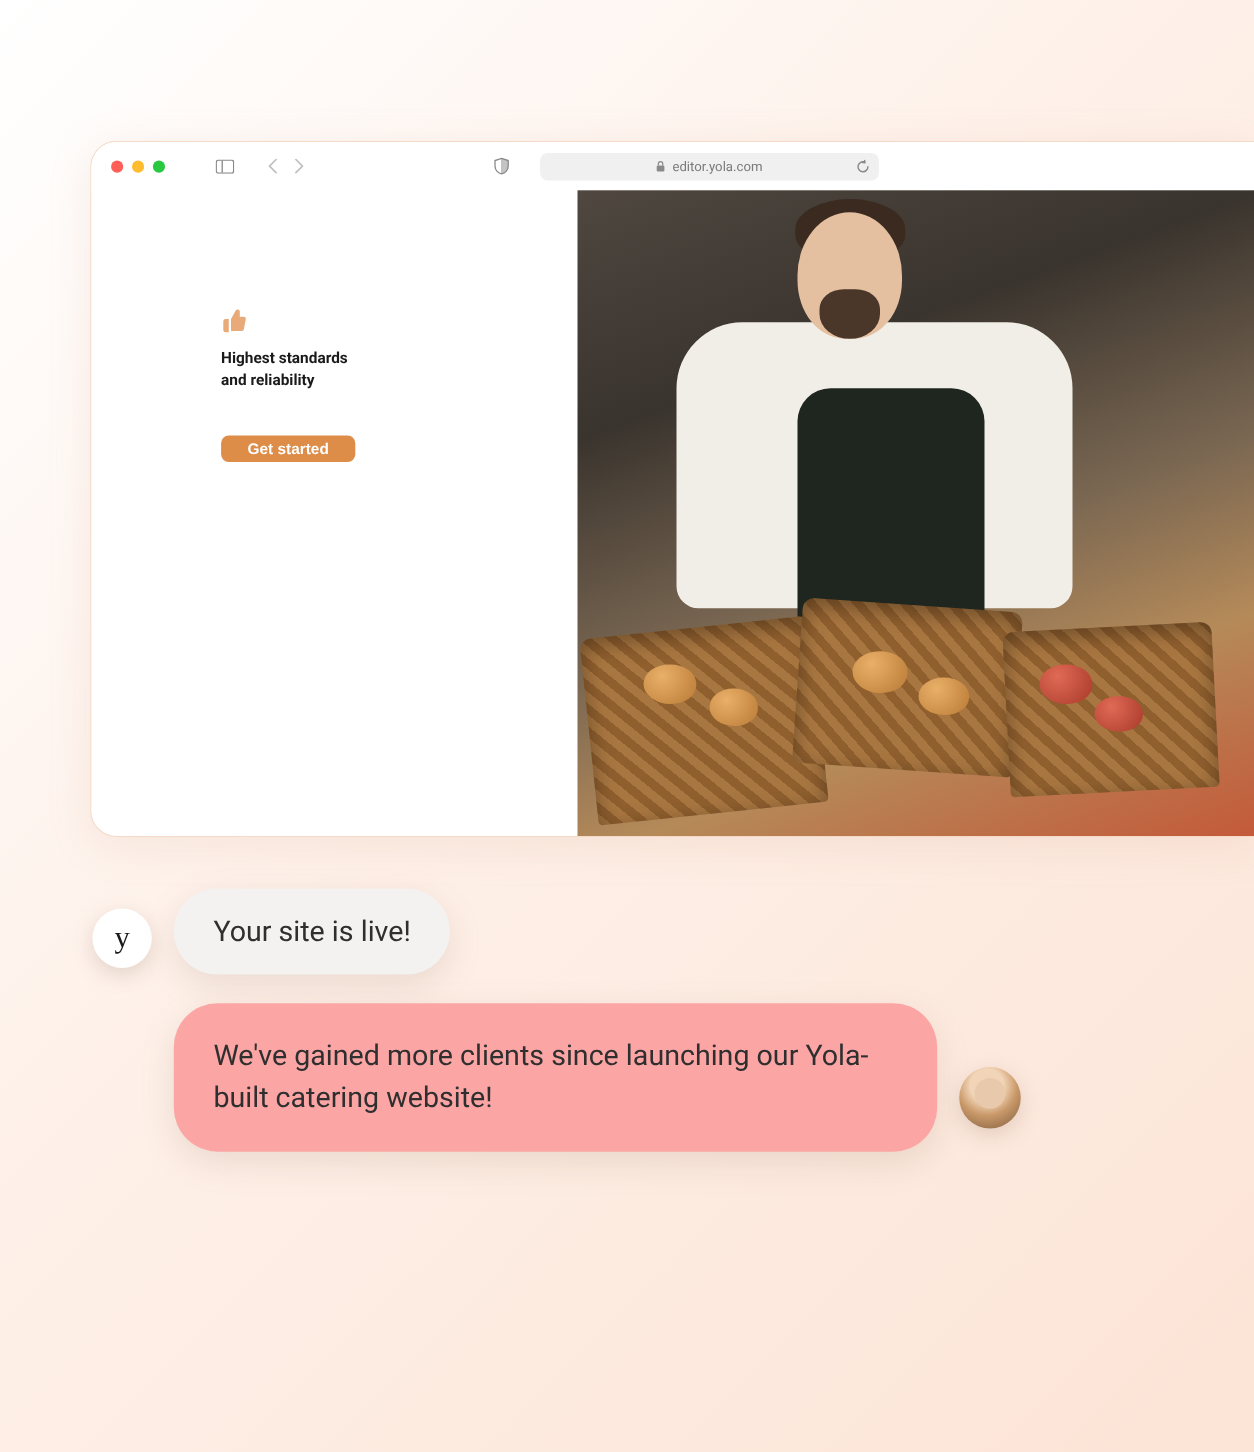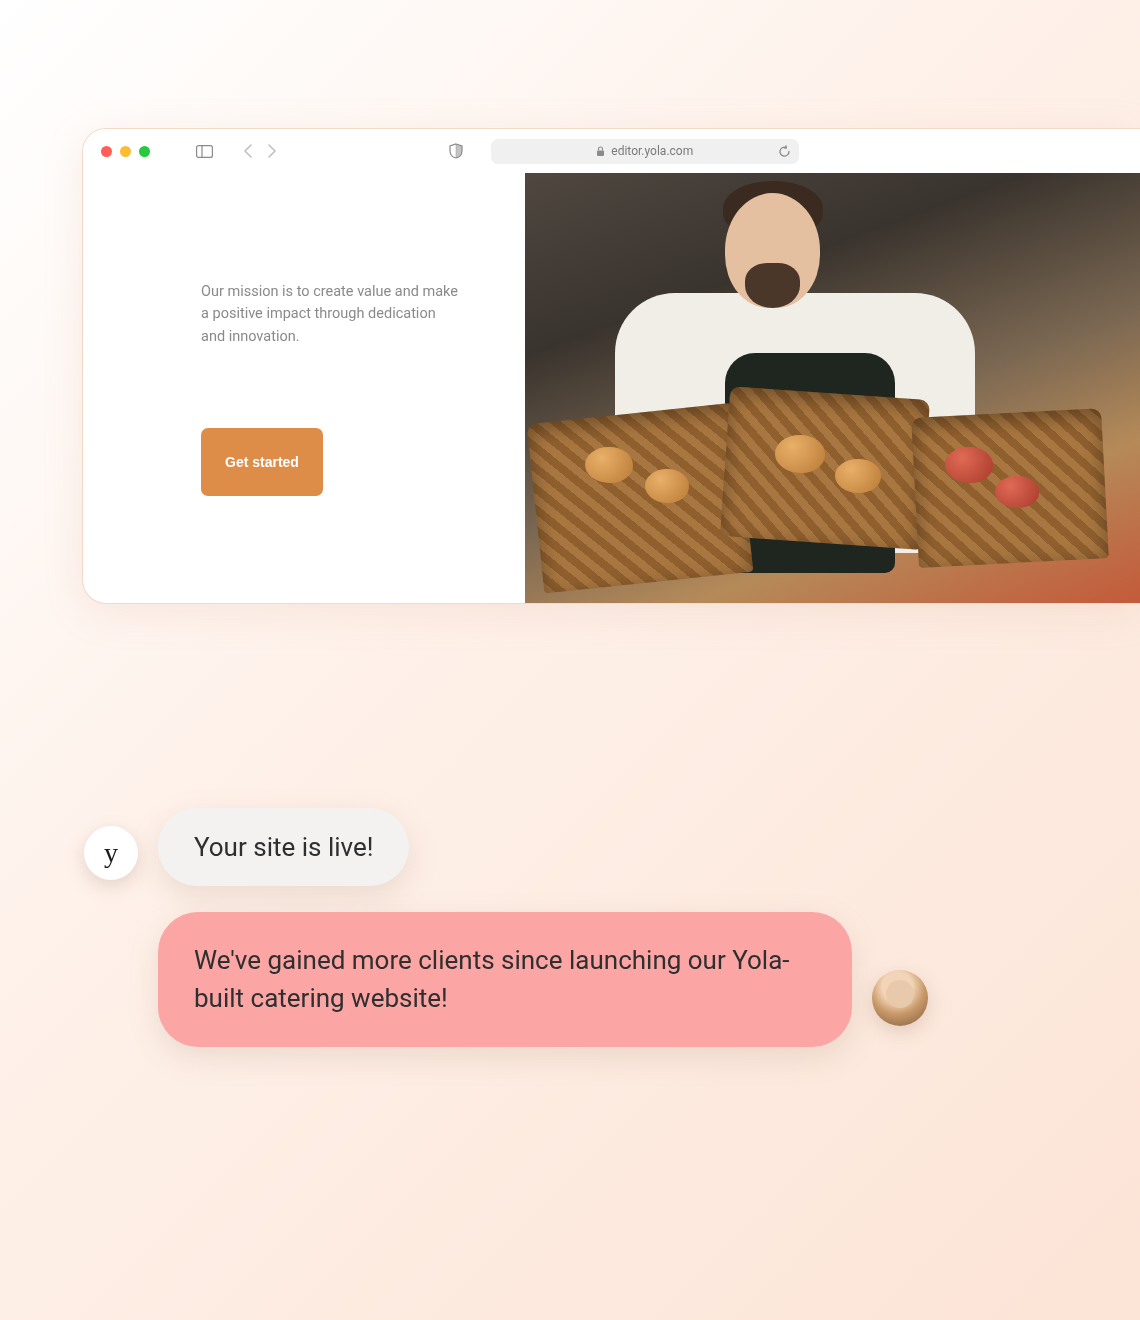--- a/index.html
+++ b/index.html
@@ -10,21 +10,21 @@
     background: linear-gradient(135deg, #ffffff 0%, #fef0e8 45%, #fce4d6 100%);
     position: relative;
     overflow: hidden;
   }
 
   .browser-window {
     position: absolute;
     top: 128px;
     left: 82px;
     right: 0;
-    height: 476px;
+    height: 633px;
     background: #ffffff;
     border: 1px solid #f3d9c6;
     border-right: none;
     border-top-left-radius: 24px;
     border-bottom-left-radius: 24px;
     overflow: hidden;
     box-shadow: 0 8px 40px rgba(200,150,120,0.15);
   }
 
   .title-bar {
@@ -192,21 +192,21 @@
     line-height: 1.4;
   }
   .cta-btn {
     display: inline-flex;
     align-items: center;
     justify-content: center;
     background: #dd8d48;
     color: #ffffff;
     font-size: 14px;
     font-weight: 600;
-    padding: 26px 24px;
+    padding: 4px 24px;
     border-radius: 7px;
     border: none;
     cursor: pointer;
   }
 
   
   .avatar-y {
     position: absolute;
     left: 84px;
     top: 826px;
@@ -315,23 +315,30 @@
             <path d="M11 6.5A4.5 4.5 0 1 1 7.8 2.3" stroke="currentColor" stroke-width="1.3" fill="none" stroke-linecap="round"></path>
             <path d="M8 0.8 8.4 3 6.3 2.8" stroke="currentColor" stroke-width="1.3" fill="none" stroke-linecap="round" stroke-linejoin="round"></path>
           </svg>
       </span>
     </div>
     <div class="title-bar-right"></div>
   </div>
 
   <div class="browser-content">
     <div class="content-left">
-      <p class="hero-sub">Our mission is to create value and make a positive impact through dedication and innovation.</p>
 
       <div class="features">
+        <div class="feature">
+          <div class="feat-icon">
+            <svg width="24" height="22" viewBox="0 0 24 22" fill="currentColor">
+                <path d="M4 9h3v12H4a2 2 0 0 1-2-2v-8a2 2 0 0 1 2-2Zm5 12V9l4.3-7.7A2 2 0 0 1 17 2v5h3.4a2 2 0 0 1 2 2.4l-1.7 9a2 2 0 0 1-2 1.6H9Z"></path>
+              </svg>
+          </div>
+          <div class="feat-text">Highest standards and reliability</div>
+        </div>
       </div>
 
       <button class="cta-btn">Get started</button>
     </div>
 
     <div class="content-right">
       <div class="person">
         <div class="shirt"></div>
         <div class="apron"></div>
         <div class="hair"></div>

